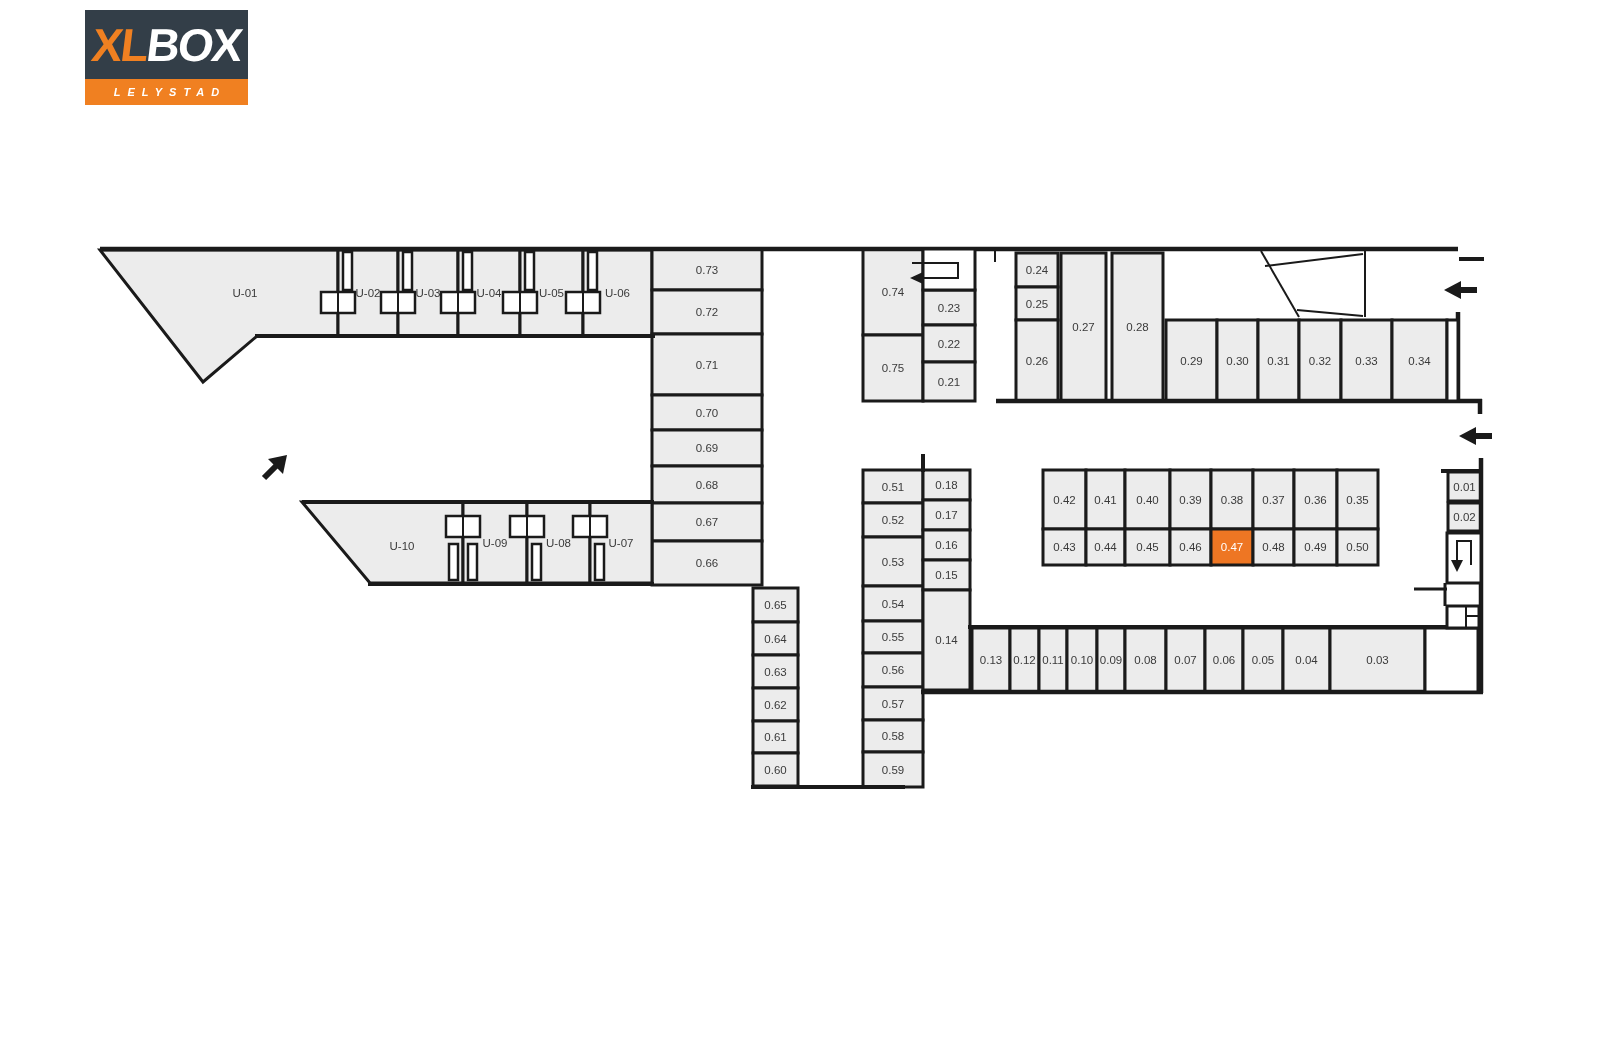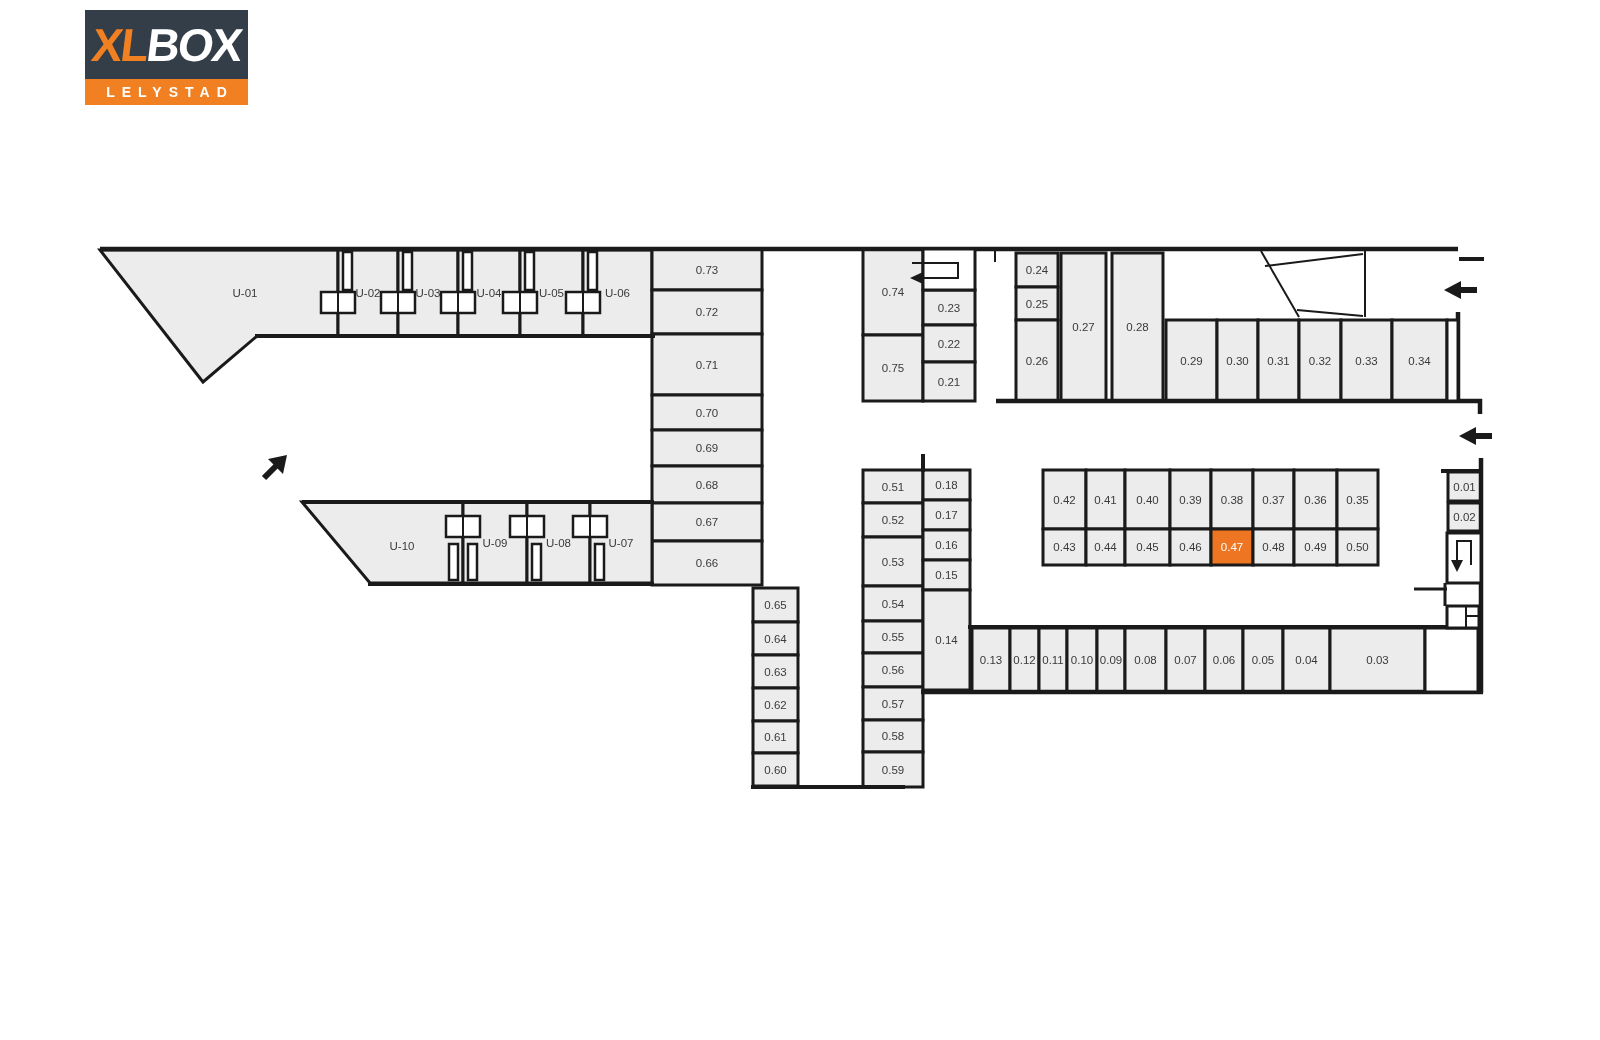--- a/index.html
+++ b/index.html
@@ -7,22 +7,22 @@
   #canvas{position:relative;width:1600px;height:1040px;background:#ffffff;overflow:hidden;
           font-family:"Liberation Sans",sans-serif;}
   
   .logo{position:absolute;left:85px;top:10px;width:163px;height:95px;background:#333e48;}
   .logo-text{position:absolute;left:0;top:2px;width:100%;height:66px;text-align:center;
              font-weight:bold;font-size:46px;line-height:66px;letter-spacing:-2px;
              transform:skewX(-7deg);white-space:nowrap;}
   .logo-xl{color:#f08021;}
   .logo-box{color:#ffffff;}
   .logo-band{position:absolute;left:0;bottom:0;width:100%;height:26px;background:#f08021;
-             color:#ffffff;font-size:14px;font-weight:bold;letter-spacing:7px;
-             text-align:center;line-height:27px;text-indent:7px;}
+             color:#ffffff;font-size:11px;font-weight:bold;letter-spacing:7px;
+             text-align:center;line-height:27px;text-indent:7px;font-style:italic;}
   
   svg{position:absolute;left:0;top:0;}
   .wall{stroke:#1a1a1a;fill:none;}
   .unit-shape{fill:#ececec;stroke:#1a1a1a;stroke-width:3;}
   .unit-shape.hl{fill:#ee7623;}
   .unit-label{font-family:"Liberation Sans",sans-serif;font-size:11.5px;fill:#3a3a3a;
               text-anchor:middle;}
   .unit-label.hl-label{fill:#ffffff;}
   .whiteroom{fill:#ffffff;stroke:#1a1a1a;stroke-width:3;}
   .door{fill:#ffffff;stroke:#1a1a1a;stroke-width:2.5;}

